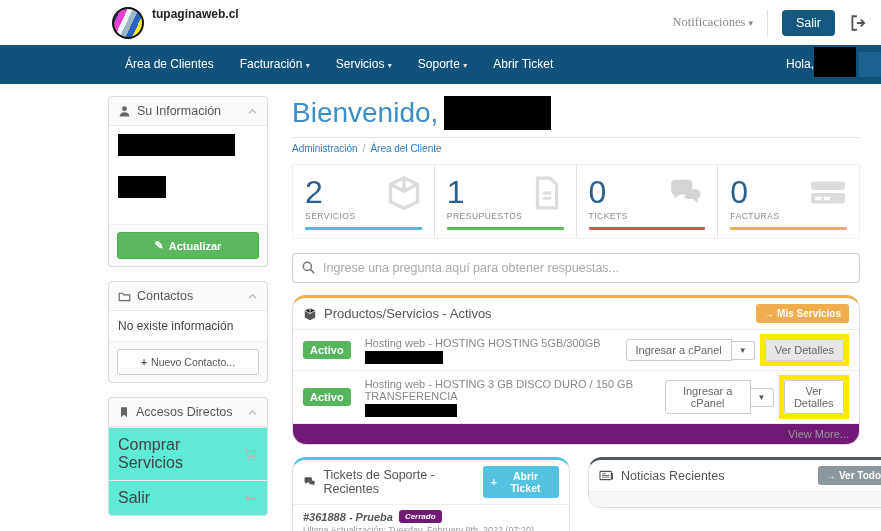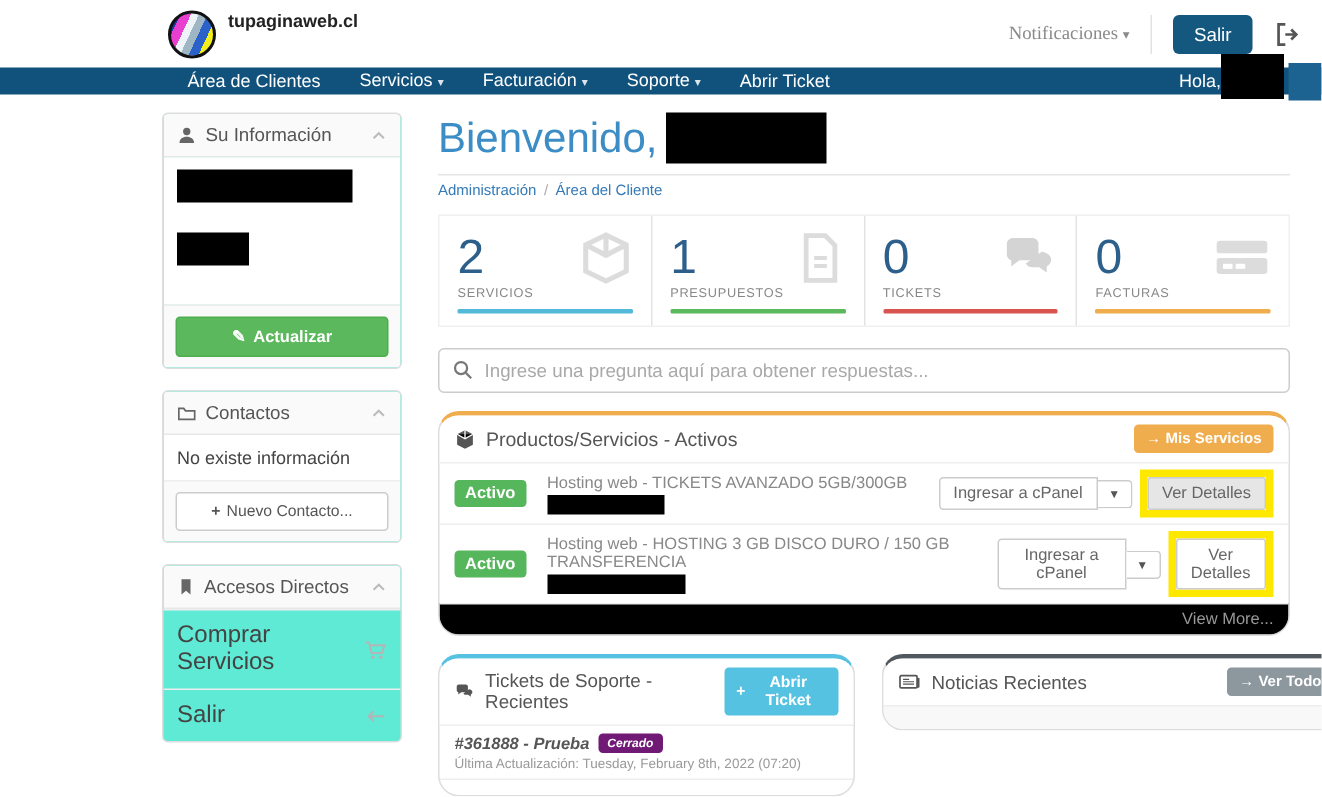--- a/index.html
+++ b/index.html
@@ -14,21 +14,21 @@
   .brand-name { font-size:12px; font-weight:bold; color:#222; }
   .topbar-right { margin-left:auto; display:flex; align-items:center; gap:14px; }
   .notif { font-size:12.5px; color:#8a8a8a; cursor:pointer;font-family:Liberation Serif, serif; }
   .notif .caret { font-size:9px; }
   .top-divider { width:1px; height:26px; background:#e2e2e2; }
   .salir-btn { background:#14577f; color:#fff; border:none; border-radius:4px;
     font-size:12.5px; padding:6px 14px; cursor:pointer; font-family:inherit; }
   .logout-ic { color:#555; display:flex; align-items:center; cursor:pointer; }
 
   
-  .navbar { height:18px; background:#11527c; display:flex; align-items:center; padding-left:112px; position:relative;justify-content:center; }
+  .navbar { height:39px; background:#11527c; display:flex; align-items:center; padding-left:112px; position:relative;justify-content:center; }
   .nav-item { color:#fff; font-size:12px; padding:0 13px; line-height:25px; cursor:pointer; white-space:nowrap; }
   .nav-item .caret { font-size:8px; opacity:.85; }
   .nav-right { margin-left:auto; display:flex; align-items:center; height:25px; }
   .greeting { color:#fff; font-size:12px; line-height:25px; }
   .nav-redact { width:42px; height:30px; background:#000; margin-top:-6px; }
   .nav-usertab { width:22px; height:25px; background:#1d6391; margin-left:3px; }
 
   
   .container { display:flex; padding:12px 0 0 108px; width:881px; }
   .sidebar { width:160px; flex:none; }
@@ -98,21 +98,21 @@
   .svc-name { font-size:11px; color:#888; cursor:pointer; }
   .svc-redact { height:13px; margin-top:2px; }
   .svc-actions { margin-left:auto; display:flex; align-items:center; }
   .btn-def { background:#fff; border:1px solid #ccc; color:#666; font-size:11px;
     padding:4px 9px; cursor:pointer; font-family:inherit; }
   .btn-cpanel { border-radius:3px 0 0 3px; }
   .btn-caret { border-radius:0 3px 3px 0; border-left:none; padding:4px 7px; font-size:8px; color:#555; }
   .hl-yellow { border:5px solid #ffe800; margin-left:5px; }
   .btn-details { border-radius:2px; }
   .btn-details.pressed { background:#e6e6e6; }
-  .mpanel-foot { background:#000000; border-top:1px solid #eee; padding:4px 10px;
+  .mpanel-foot { background:#701a75; border-top:1px solid #eee; padding:4px 10px;
     font-size:11px; color:#999; text-align:right; }
 
   
   .bottom-row { display:flex; gap:18px; align-items:flex-start; }
   .bottom-row .mpanel { flex:none; }
   .tickets-panel { width:278px; }
   .news-panel { width:312px; }
   .ticket-item { border-top:1px solid #eee; padding:5px 10px; cursor:pointer; }
   .ticket-title { font-size:11px; font-weight:bold; color:#555; display:flex; align-items:center; gap:6px;font-style:italic; }
   .badge-closed { background:#701a75; color:#fff; font-size:8px; font-weight:bold; border-radius:3px; padding:2px 6px; }
@@ -140,22 +140,22 @@
       <svg width="18" height="18" viewBox="0 0 16 16">
           <path d="M7 2H3v12h4" fill="none" stroke="#555" stroke-width="1.6"></path>
           <path d="M7 8h6M10.5 5l3 3-3 3" fill="none" stroke="#555" stroke-width="1.6"></path>
         </svg>
     </span>
   </div>
 </div>
 
 <div class="navbar">
   <span class="nav-item"><span>Área de Clientes</span></span>
+  <span class="nav-item"><span>Facturación</span> <span class="caret">▾</span></span>
   <span class="nav-item"><span>Servicios</span> <span class="caret">▾</span></span>
-  <span class="nav-item"><span>Facturación</span> <span class="caret">▾</span></span>
   <span class="nav-item"><span>Soporte</span> <span class="caret">▾</span></span>
   <span class="nav-item"><span>Abrir Ticket</span></span>
   <div class="nav-right">
     <span class="greeting">Hola,</span>
     <div class="redact nav-redact"></div>
     <div class="nav-usertab"></div>
   </div>
 </div>
 
 <div class="container">
@@ -321,21 +321,21 @@
         <span>Productos/Servicios - Activos</span>
         <button class="hbtn hbtn-orange">
           <span>→</span>
           <span>Mis Servicios</span>
         </button>
       </div>
 
       <div class="svc-row">
         <span class="badge-activo">Activo</span>
         <div class="svc-info">
-          <div class="svc-name">Hosting web - TICKETS AVANZADO 5GB/300GB</div>
+          <div class="svc-name">Hosting web - HOSTING HOSTING 5GB/300GB</div>
           <div class="redact svc-redact" style="width:78px;"></div>
         </div>
         <div class="svc-actions">
           <button class="btn-def btn-cpanel">Ingresar a cPanel</button>
           <button class="btn-def btn-caret">▼</button>
           <span class="hl-yellow">
             <button class="btn-def btn-details pressed">Ver Detalles</button>
           </span>
         </div>
       </div>

